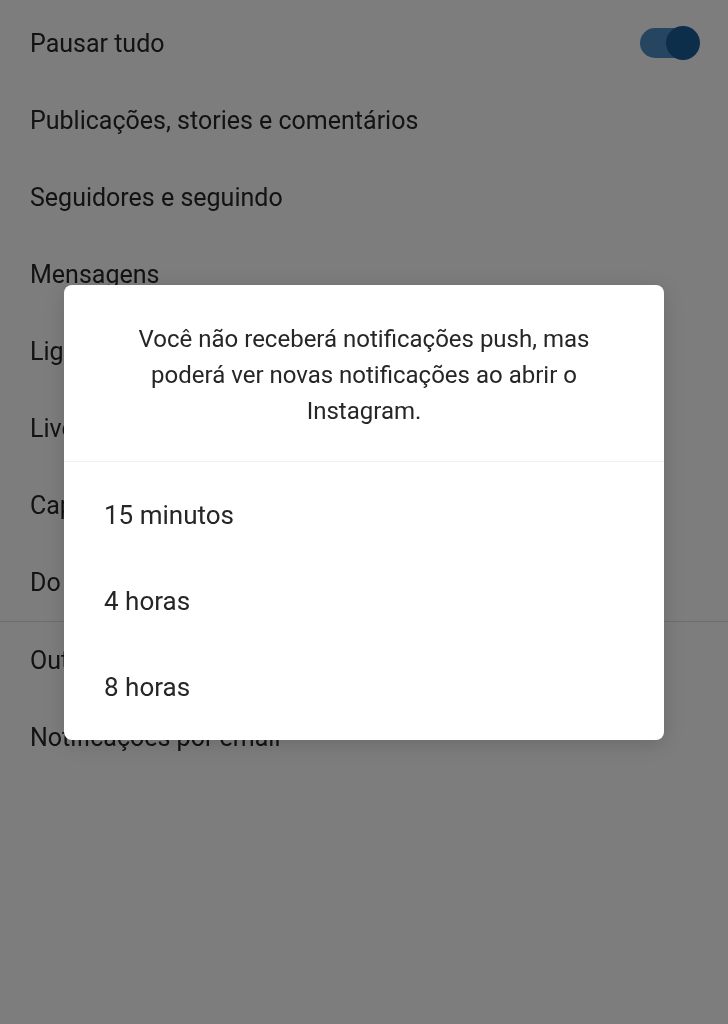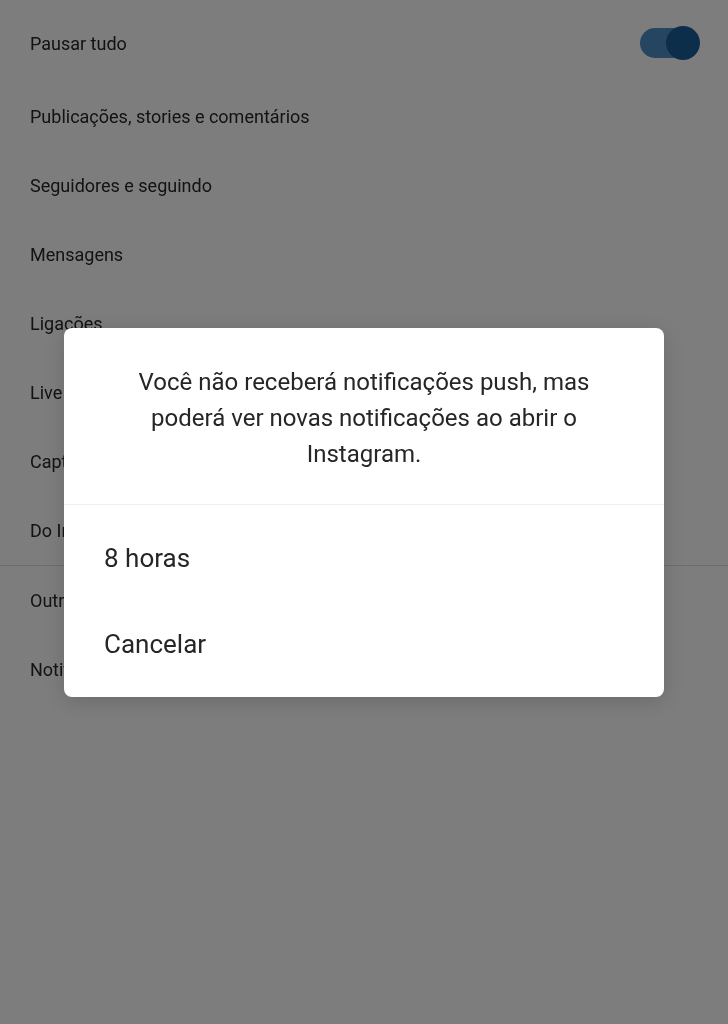--- a/index.html
+++ b/index.html
@@ -27,21 +27,21 @@
       font-weight: 600;
       color: #262626;
       margin-bottom: 42px;
     }
     
     .setting-row {
       display: flex;
       justify-content: space-between;
       align-items: center;
       padding: 24px 0;
-      font-size: 18px;
+      font-size: 25px;
       color: #262626;
     }
     
     .setting-row.header-row {
       padding-top: 10px;
     }
     
     .toggle-switch {
       width: 58px;
       height: 30px;
@@ -153,17 +153,18 @@
     <span>Notificações por email</span>
   </div>
 </div>
 
 <div class="overlay">
   <div class="modal">
     <div class="modal-header">
       <p class="modal-message">Você não receberá notificações push, mas poderá ver novas notificações ao abrir o Instagram.</p>
     </div>
     <div class="modal-options">
+      <div class="modal-option">15 minutos</div>
+      <div class="modal-option">4 horas</div>
       <div class="modal-option">8 horas</div>
-      <div class="modal-option">Cancelar</div>
     </div>
   </div>
 </div>
 
 </body></html>

